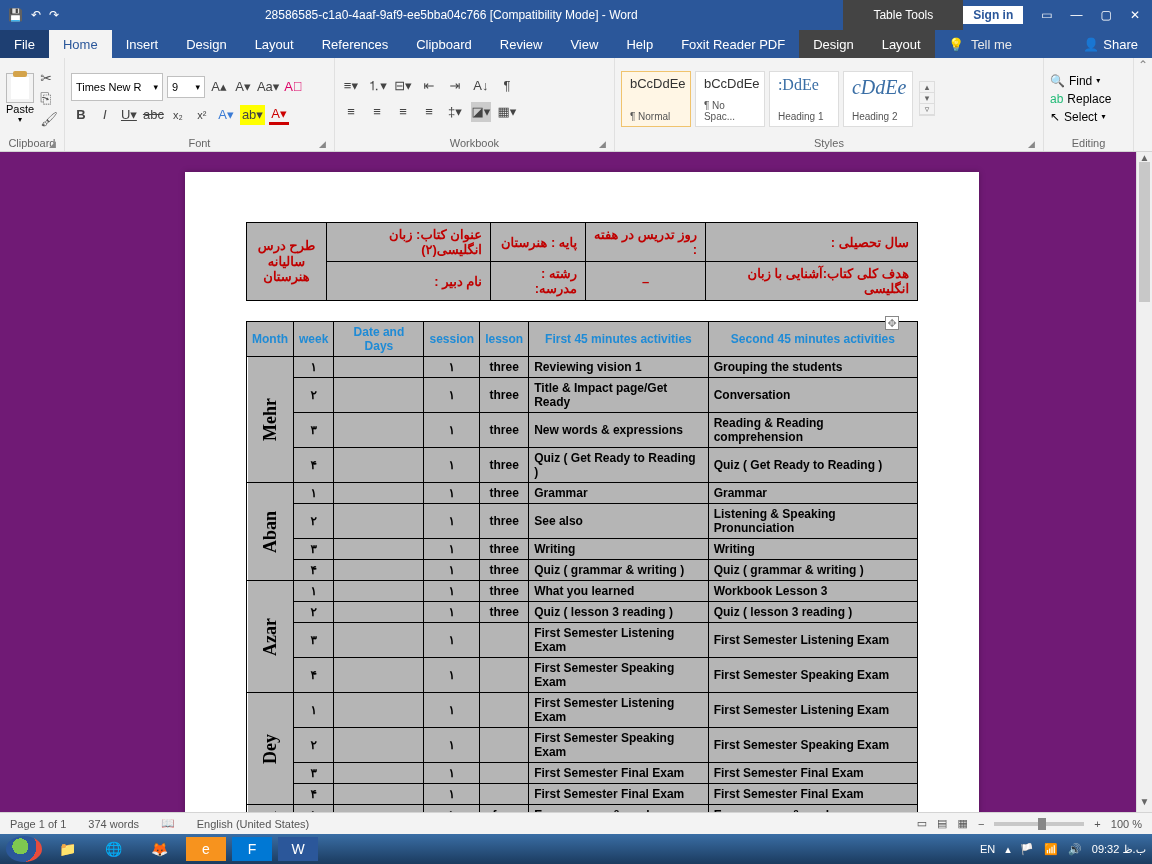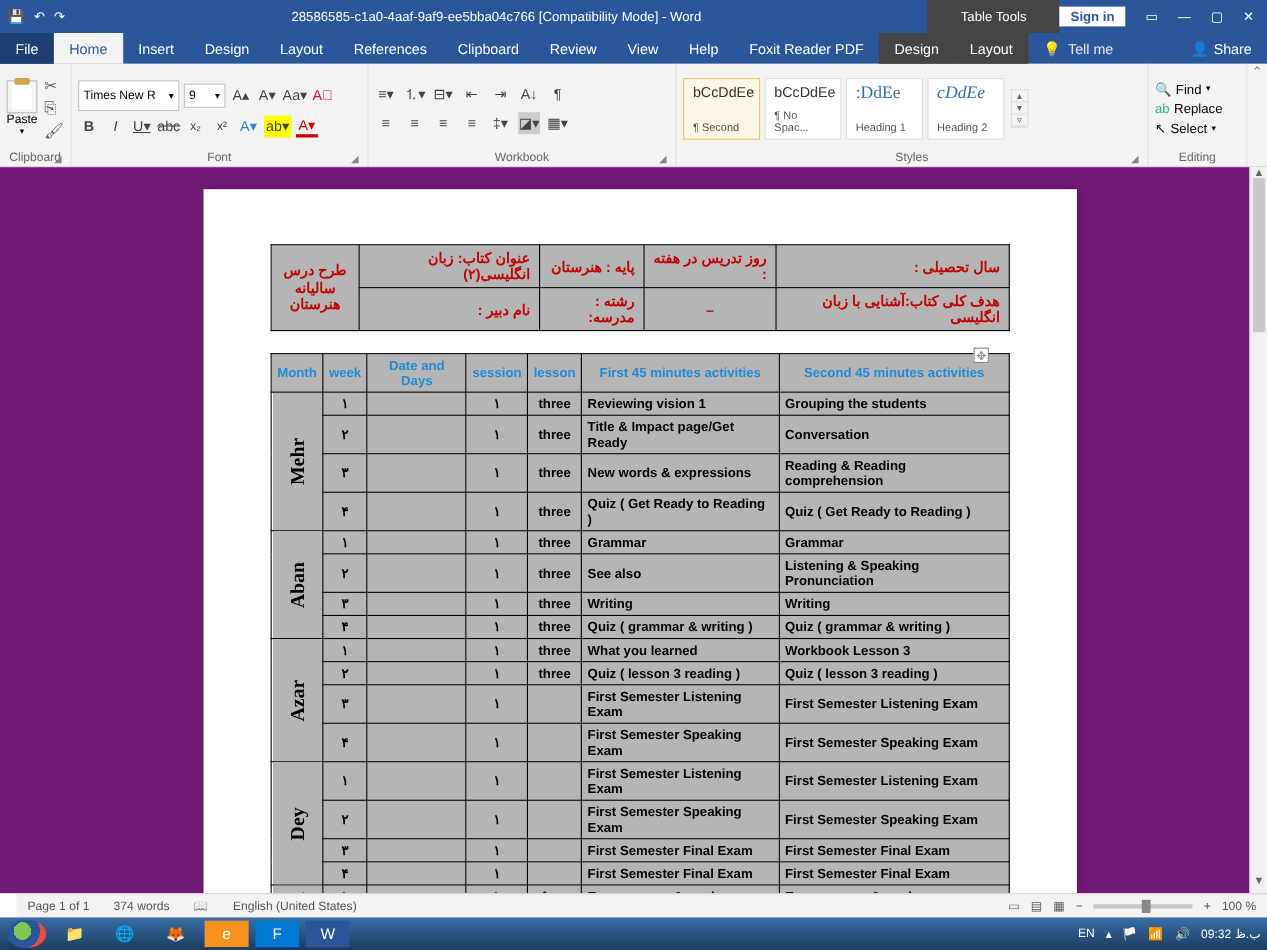--- a/index.html
+++ b/index.html
@@ -68,21 +68,21 @@
 .planTable td.month { writing-mode: vertical-rl; transform: rotate(180deg); text-align: center; font-size: 18px; font-family: "Times New Roman", serif; }
 .table-handle { position: absolute; right: 80px; top: 144px; width: 14px; height: 14px; border: 1px solid #888; background: #fff; font-size: 11px; display:flex; align-items:center; justify-content:center; color:#888; }
 
 
 .vscroll { position: absolute; right: 0; top: 152px; bottom: 52px; width: 16px; background: #f0f0f0; border-left: 1px solid #ddd; }
 .vscroll .thumb { position: absolute; left: 2px; right: 2px; top: 10px; height: 140px; background: #c8c8c8; }
 .vscroll .arr { position: absolute; left: 0; right: 0; height: 16px; text-align: center; font-size: 10px; color: #666; }
 .vscroll .up { top: 0; } .vscroll .dn { bottom: 0; }
 
 
-.statusbar { position: absolute; left: 15px; right: 0; bottom: 30px; height: 22px; background: #f3f3f3; border-top: 1px solid #d4d4d4; display: flex; align-items: center; font-size: 11px; color: #555; padding: 0 10px; gap: 22px; }
+.statusbar { position: absolute; left: 0; right: 0; bottom: 30px; height: 22px; background: #f3f3f3; border-top: 1px solid #d4d4d4; display: flex; align-items: center; font-size: 11px; color: #555; padding: 0 10px; gap: 22px; }
 .statusbar .right { margin-left: auto; display: flex; align-items: center; gap: 10px; }
 .zoom-slider { width: 90px; height: 4px; background: #c8c8c8; position: relative; }
 .zoom-slider .t { position: absolute; left: 44px; top: -4px; width: 8px; height: 12px; background: #888; }
 
 
 .taskbar { position: absolute; left: 0; right: 0; bottom: 0; height: 30px; background: linear-gradient(#3a6ea5, #1b3b5f); display: flex; align-items: center; padding: 0 6px; gap: 6px; }
 .taskbar .start { width: 36px; height: 26px; border-radius: 50%; background: radial-gradient(circle at 40% 40%, #7ec850 0 30%, #2b579a 30% 60%, #e84c3d 60% 100%); }
 .taskbar .tb { width: 40px; height: 24px; display: flex; align-items: center; justify-content: center; font-size: 14px; }
 .taskbar .tray { margin-left: auto; display: flex; align-items: center; gap: 10px; color: #fff; font-size: 11px; }
 </style>
@@ -203,32 +203,32 @@
       </div>
     </div>
       </div>
     <div class="label"><span>Workbook</span><span class="launcher">◢</span></div>
   </div>
 
   <div class="group" style="flex:1">
     <div class="body" id="styles-body">
         <div class="style-box sel">
           <div class="prev">bCcDdEe</div>
-          <div class="name">¶ Second</div>
+          <div class="name">¶ Normal</div>
         </div>
         <div class="style-box">
           <div class="prev">bCcDdEe</div>
           <div class="name">¶ No Spac...</div>
         </div>
         <div class="style-box">
           <div class="prev" style="font-family:Georgia;color:#3a6ea5;font-size:16px">:DdEe</div>
           <div class="name">Heading 1</div>
         </div>
         <div class="style-box">
-          <div class="prev" style="font-family:Georgia;color:#3a6ea5;font-size:16px;font-style:italic">cDdEe</div>
+          <div class="prev" style="font-family:Georgia;color:#3a6ea5;font-size:20px;font-style:italic">cDdEe</div>
           <div class="name">Heading 2</div>
         </div>
         <div class="styles-nav">
           <div>▴</div>
           <div>▾</div>
           <div>▿</div>
         </div>
       </div>
     <div class="label"><span>Styles</span><span class="launcher">◢</span></div>
   </div>

